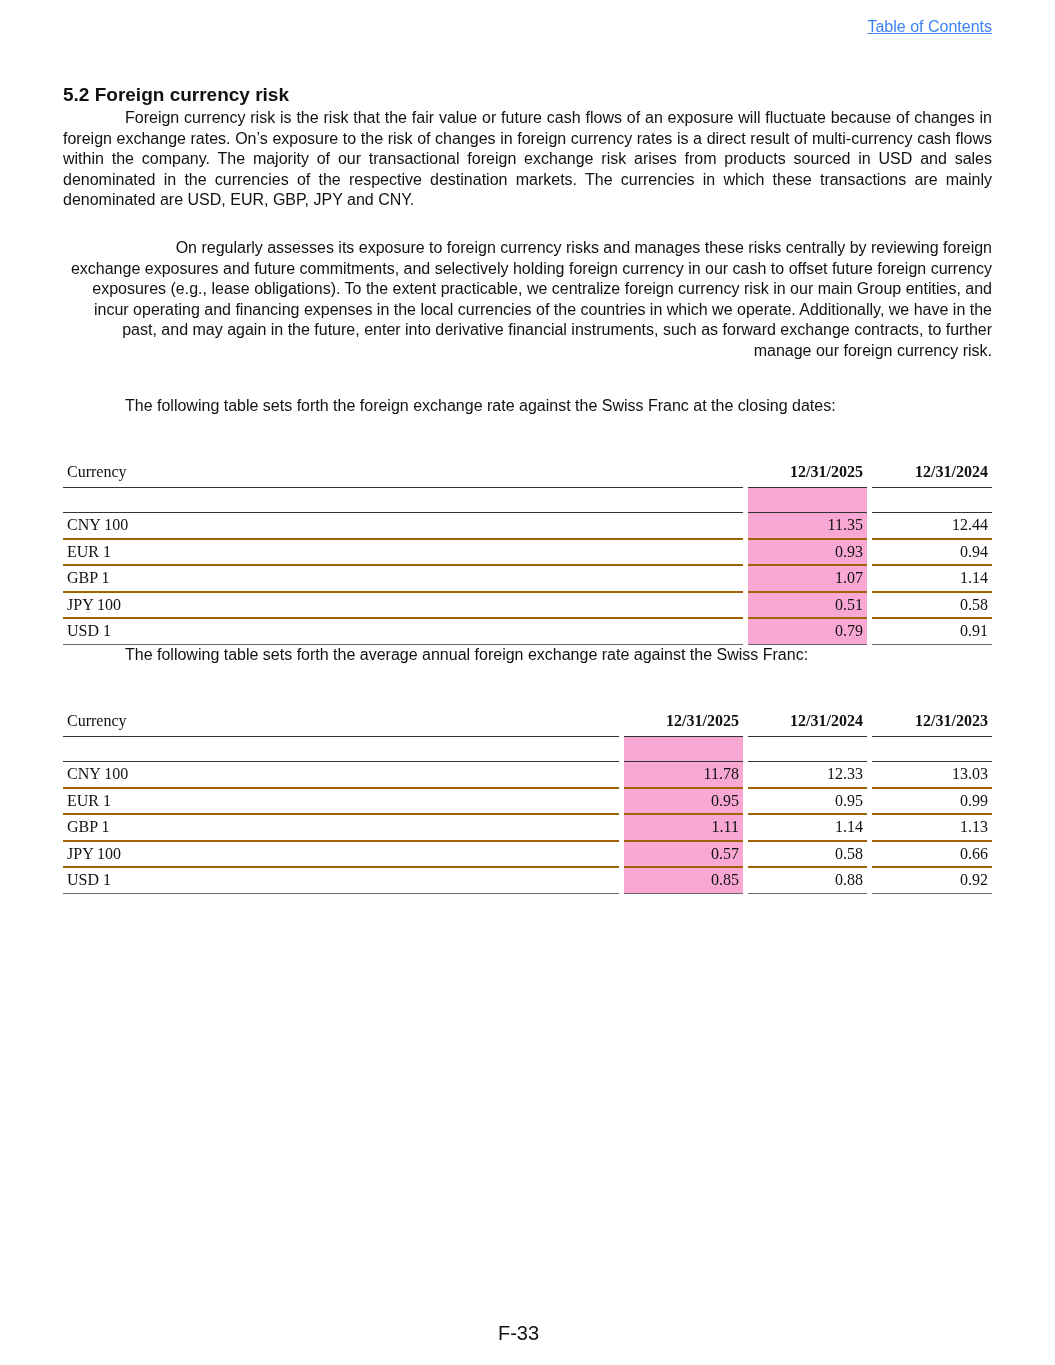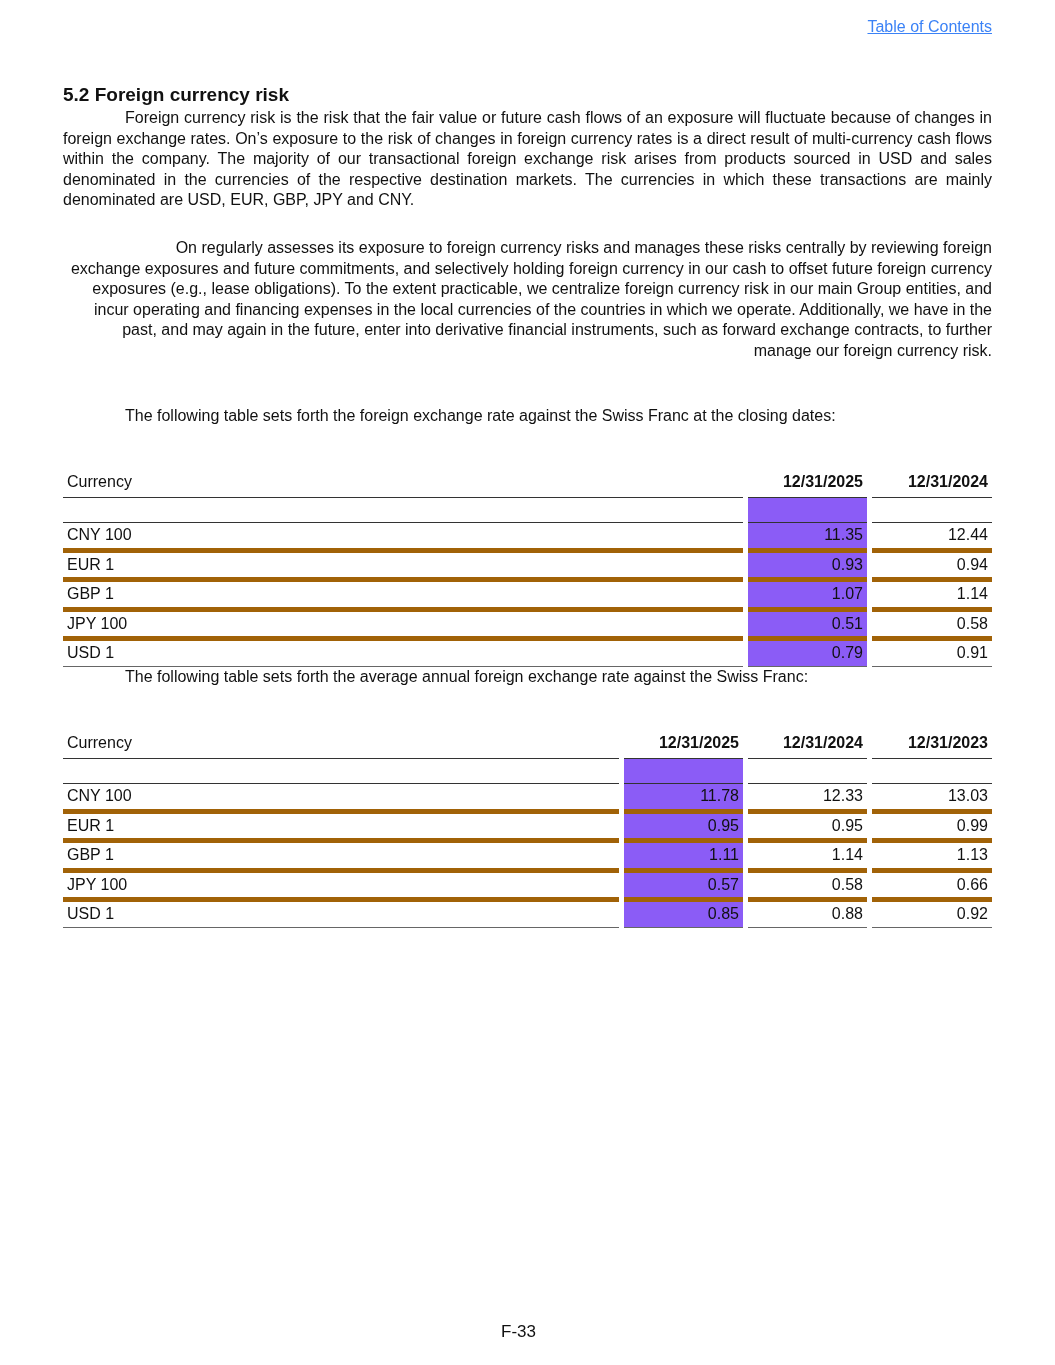--- a/index.html
+++ b/index.html
@@ -14,51 +14,51 @@
     .content { position: absolute; left: 63px; top: 84px; width: 929px; }
     h2.section-title {
       margin: 0; font-size: 19px; font-weight: bold; line-height: 22px;
     }
     p.para {
       margin: 0; font-size: 16px; line-height: 20.6px; text-indent: 62px;
     }
     p.justify { text-align: justify; }
     p.p1 { margin-top: 2px; }
     p.p2 { margin-top: 27px; text-align: right; }
-    p.p3 { margin-top: 44px; }
+    p.p3 { margin-top: 34px; }
 
     table.fx {
-      border-collapse: separate; border-spacing: 0; width: 929px; font-size: 16px;
+      border-collapse: separate; border-spacing: 0; width: 929px; font-size: 16px; font-family: Liberation Serif, serif;
     }
     table.fx td, table.fx th {
       padding: 0; height: 24.5px; line-height: 24.5px; vertical-align: bottom;
     }
     table.fx th { font-weight: bold; text-align: right; padding-bottom: 2px; }
     table.fx th.lbl { font-weight: normal; text-align: left; padding-left: 4px; }
     table.fx td.lbl { text-align: left; padding-left: 4px; }
     table.fx td.num { text-align: right; padding-right: 4px; }
     table.fx th.num { padding-right: 4px; }
     .gap { width: 5px; }
-    .shade { background: #8b5cf6; }
+    .shade { background: #f9a8d4; }
     .hdr-row th { border-bottom: 1px solid #333; }
     .hdr-row th.gap { border-bottom: none; }
     .spacer-row td { height: 48px; border-bottom: 1px solid #333; }
     .spacer-row td.gap { border-bottom: none; }
-    .data-row td { border-bottom: 5px solid #a16207; }
+    .data-row td { border-bottom: 2px solid #a16207; }
     .data-row td.gap { border-bottom: none; }
     .data-row.last td { border-bottom: 1.5px solid #666; }
     .data-row.last td.gap { border-bottom: none; }
 
     .t1 { margin-top: 44px; }
     .t2-intro { margin-top: 62px; }
     .t2 { margin-top: 44px; }
 
     .page-num {
       position: absolute; top: 1322px; left: 0; width: 1037px;
-      text-align: center; font-size: 17px;
+      text-align: center; font-size: 20px;
     }
   </style>
 </head>
 <body>
 
 <a class="toc-link">Table of Contents</a>
 
 <div class="content">
   <h2 class="section-title">5.2 Foreign currency risk</h2>
   <p class="para justify p1">Foreign currency risk is the risk that the fair value or future cash flows of an exposure will fluctuate because of changes in foreign exchange rates. On’s exposure to the risk of changes in foreign currency rates is a direct result of multi-currency cash flows within the company. The majority of our transactional foreign exchange risk arises from products sourced in USD and sales denominated in the currencies of the respective destination markets. The currencies in which these transactions are mainly denominated are USD, EUR, GBP, JPY and CNY.</p>

